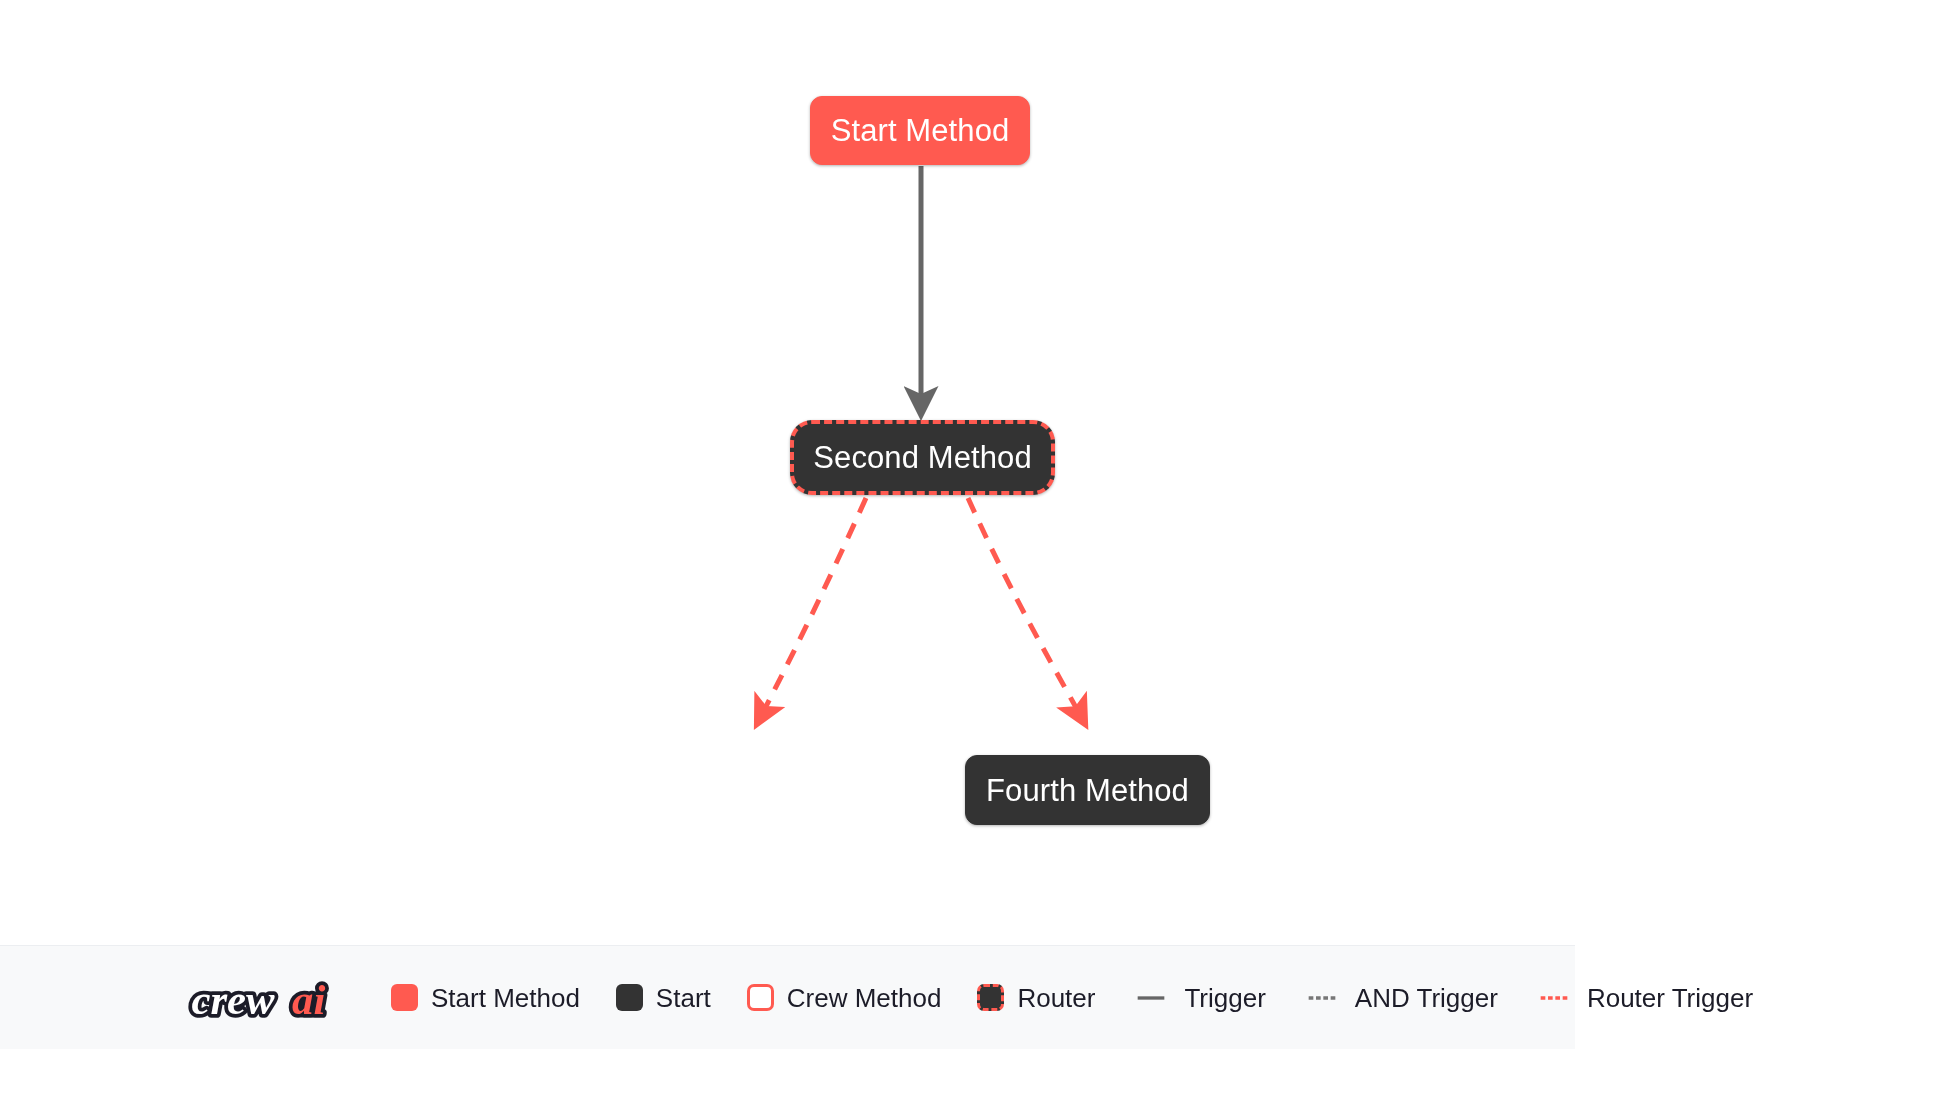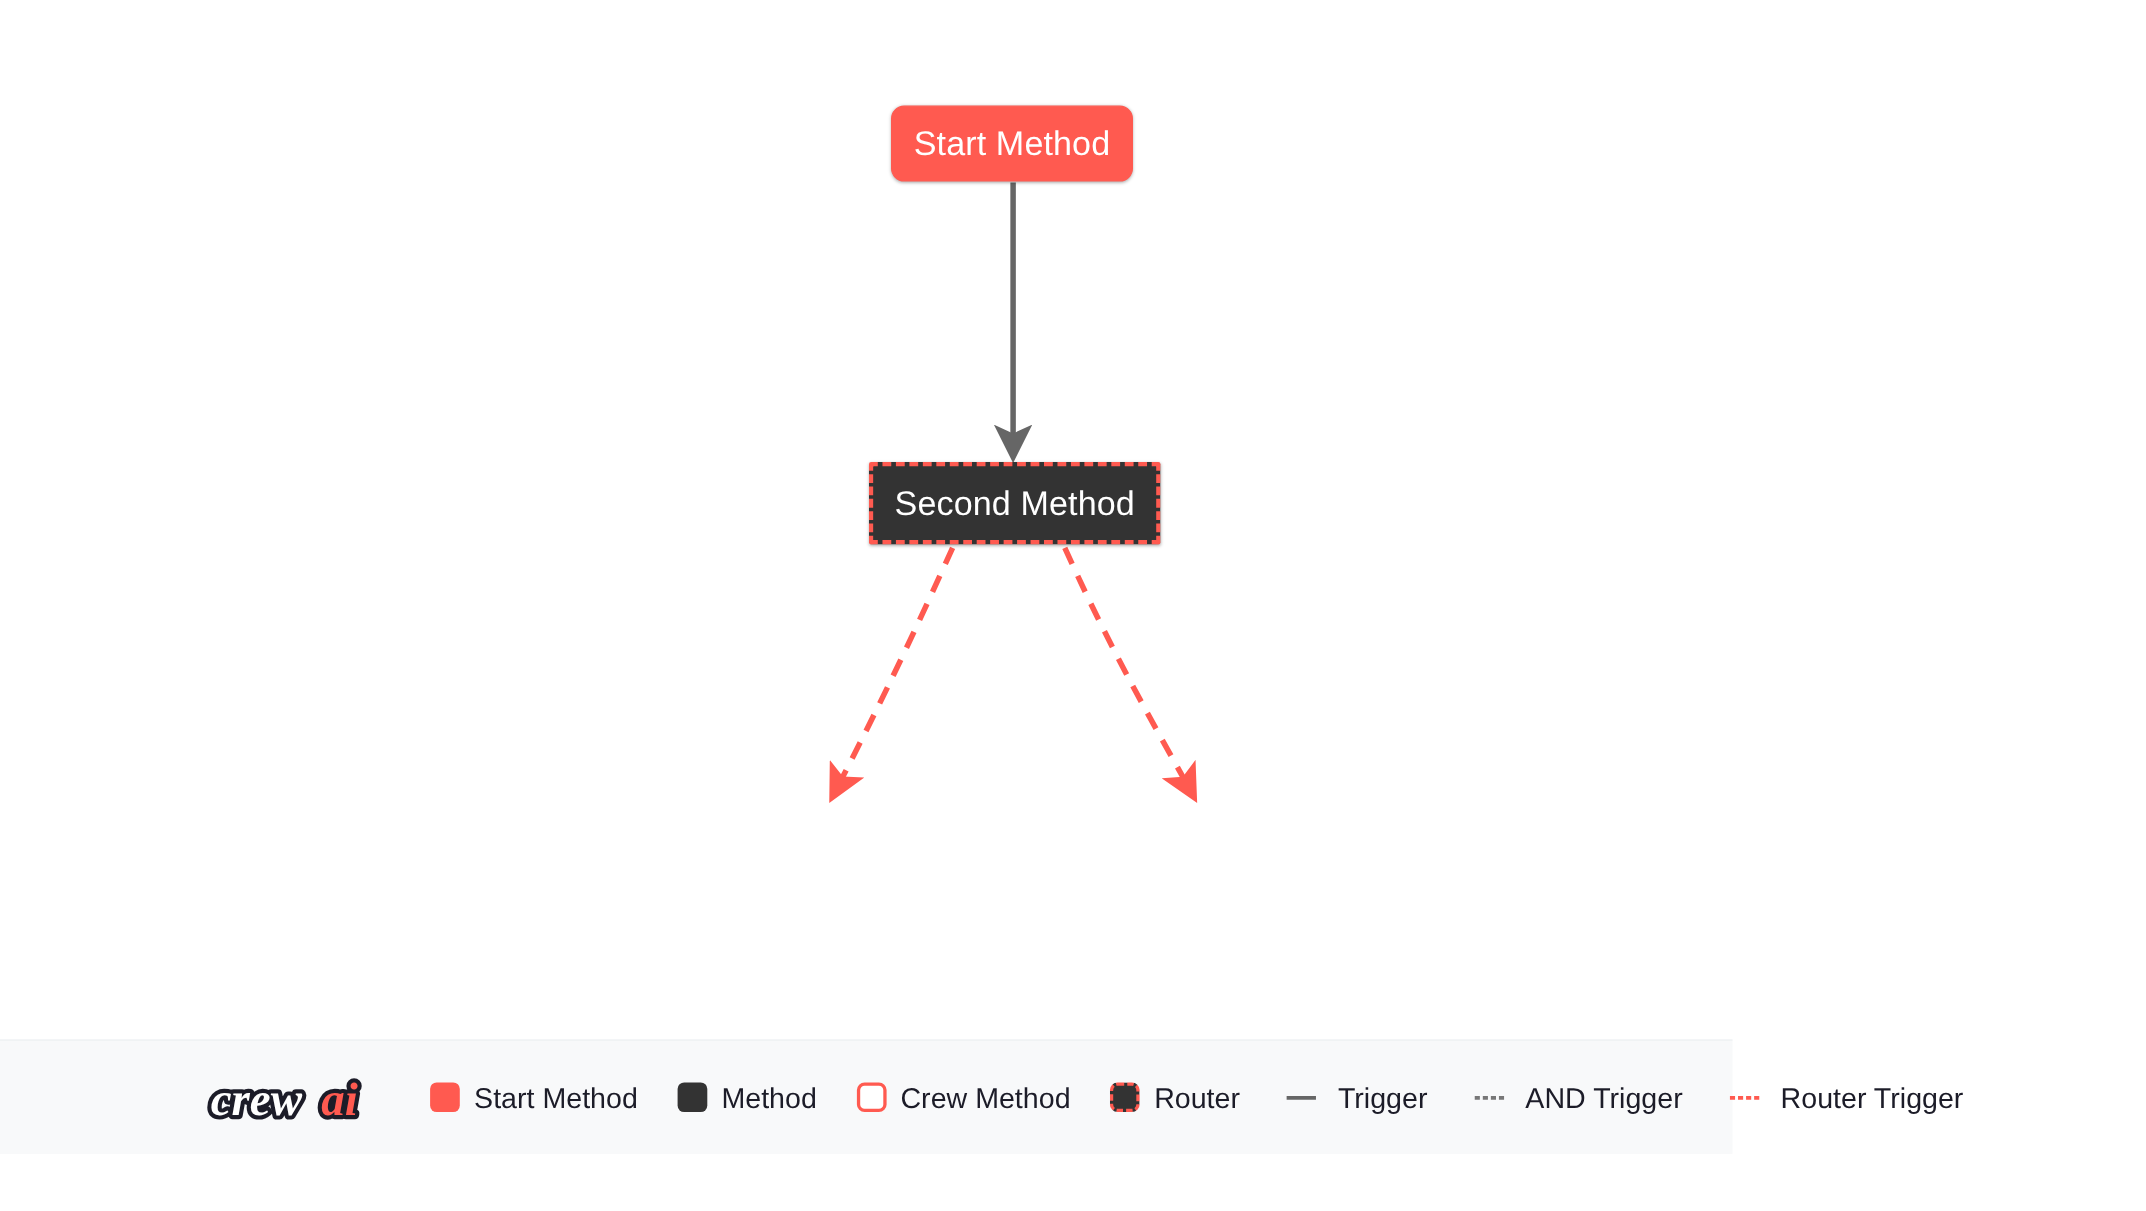--- a/index.html
+++ b/index.html
@@ -62,21 +62,21 @@
 
   .node-method {
     background: #333333;
     border: 1px solid #333333;
     box-shadow: 0 1px 3px rgba(0,0,0,.30);
   }
 
   .node-router {
     background: #333333;
     border: 4px dashed #FF5A50;
-    border-radius: 2px;
+    border-radius: 22px;
     box-shadow: 0 1px 3px rgba(0,0,0,.30);
   }
 
   
   #legend {
     position: absolute;
     left: 0; top: 945px;
     width: 1575px;
     height: 104px;
     background: #f8f9fa;
@@ -149,20 +149,23 @@
 
     <div class="node node-start" style="left:810px; top:96px; width:220px; height:69px;">
       <span>Start Method</span>
     </div>
 
     <div class="node node-router" style="left:790px; top:420px; width:265px; height:75px;">
       <span>Second Method</span>
     </div>
 
 
+    <div class="node node-method" style="left:965px; top:755px; width:245px; height:70px;">
+      <span>Fourth Method</span>
+    </div>
 
   </div>
 
   <div id="legend">
 
     <svg id="legend-logo" viewBox="0 0 250 90">
       <g font-family="'Liberation Serif', serif" font-style="italic" font-weight="bold">
         <text x="6" y="68" font-size="62" stroke="#1c1c28" stroke-width="11" stroke-linejoin="round" fill="#1c1c28">crew</text>
         <text x="6" y="68" font-size="62" fill="#ffffff">crew</text>
         <text x="152" y="68" font-size="62" stroke="#1c1c28" stroke-width="11" stroke-linejoin="round" fill="#1c1c28">ai</text>
@@ -170,21 +173,21 @@
       </g>
     </svg>
 
     <div class="legend-item">
       <span class="sw sw-start"></span>
       <span class="legend-label">Start Method</span>
     </div>
 
     <div class="legend-item">
       <span class="sw sw-method"></span>
-      <span class="legend-label">Method</span>
+      <span class="legend-label">Start</span>
     </div>
 
     <div class="legend-item">
       <span class="sw sw-crew"></span>
       <span class="legend-label">Crew Method</span>
     </div>
 
     <div class="legend-item">
       <span class="sw sw-router"></span>
       <span class="legend-label">Router</span>

